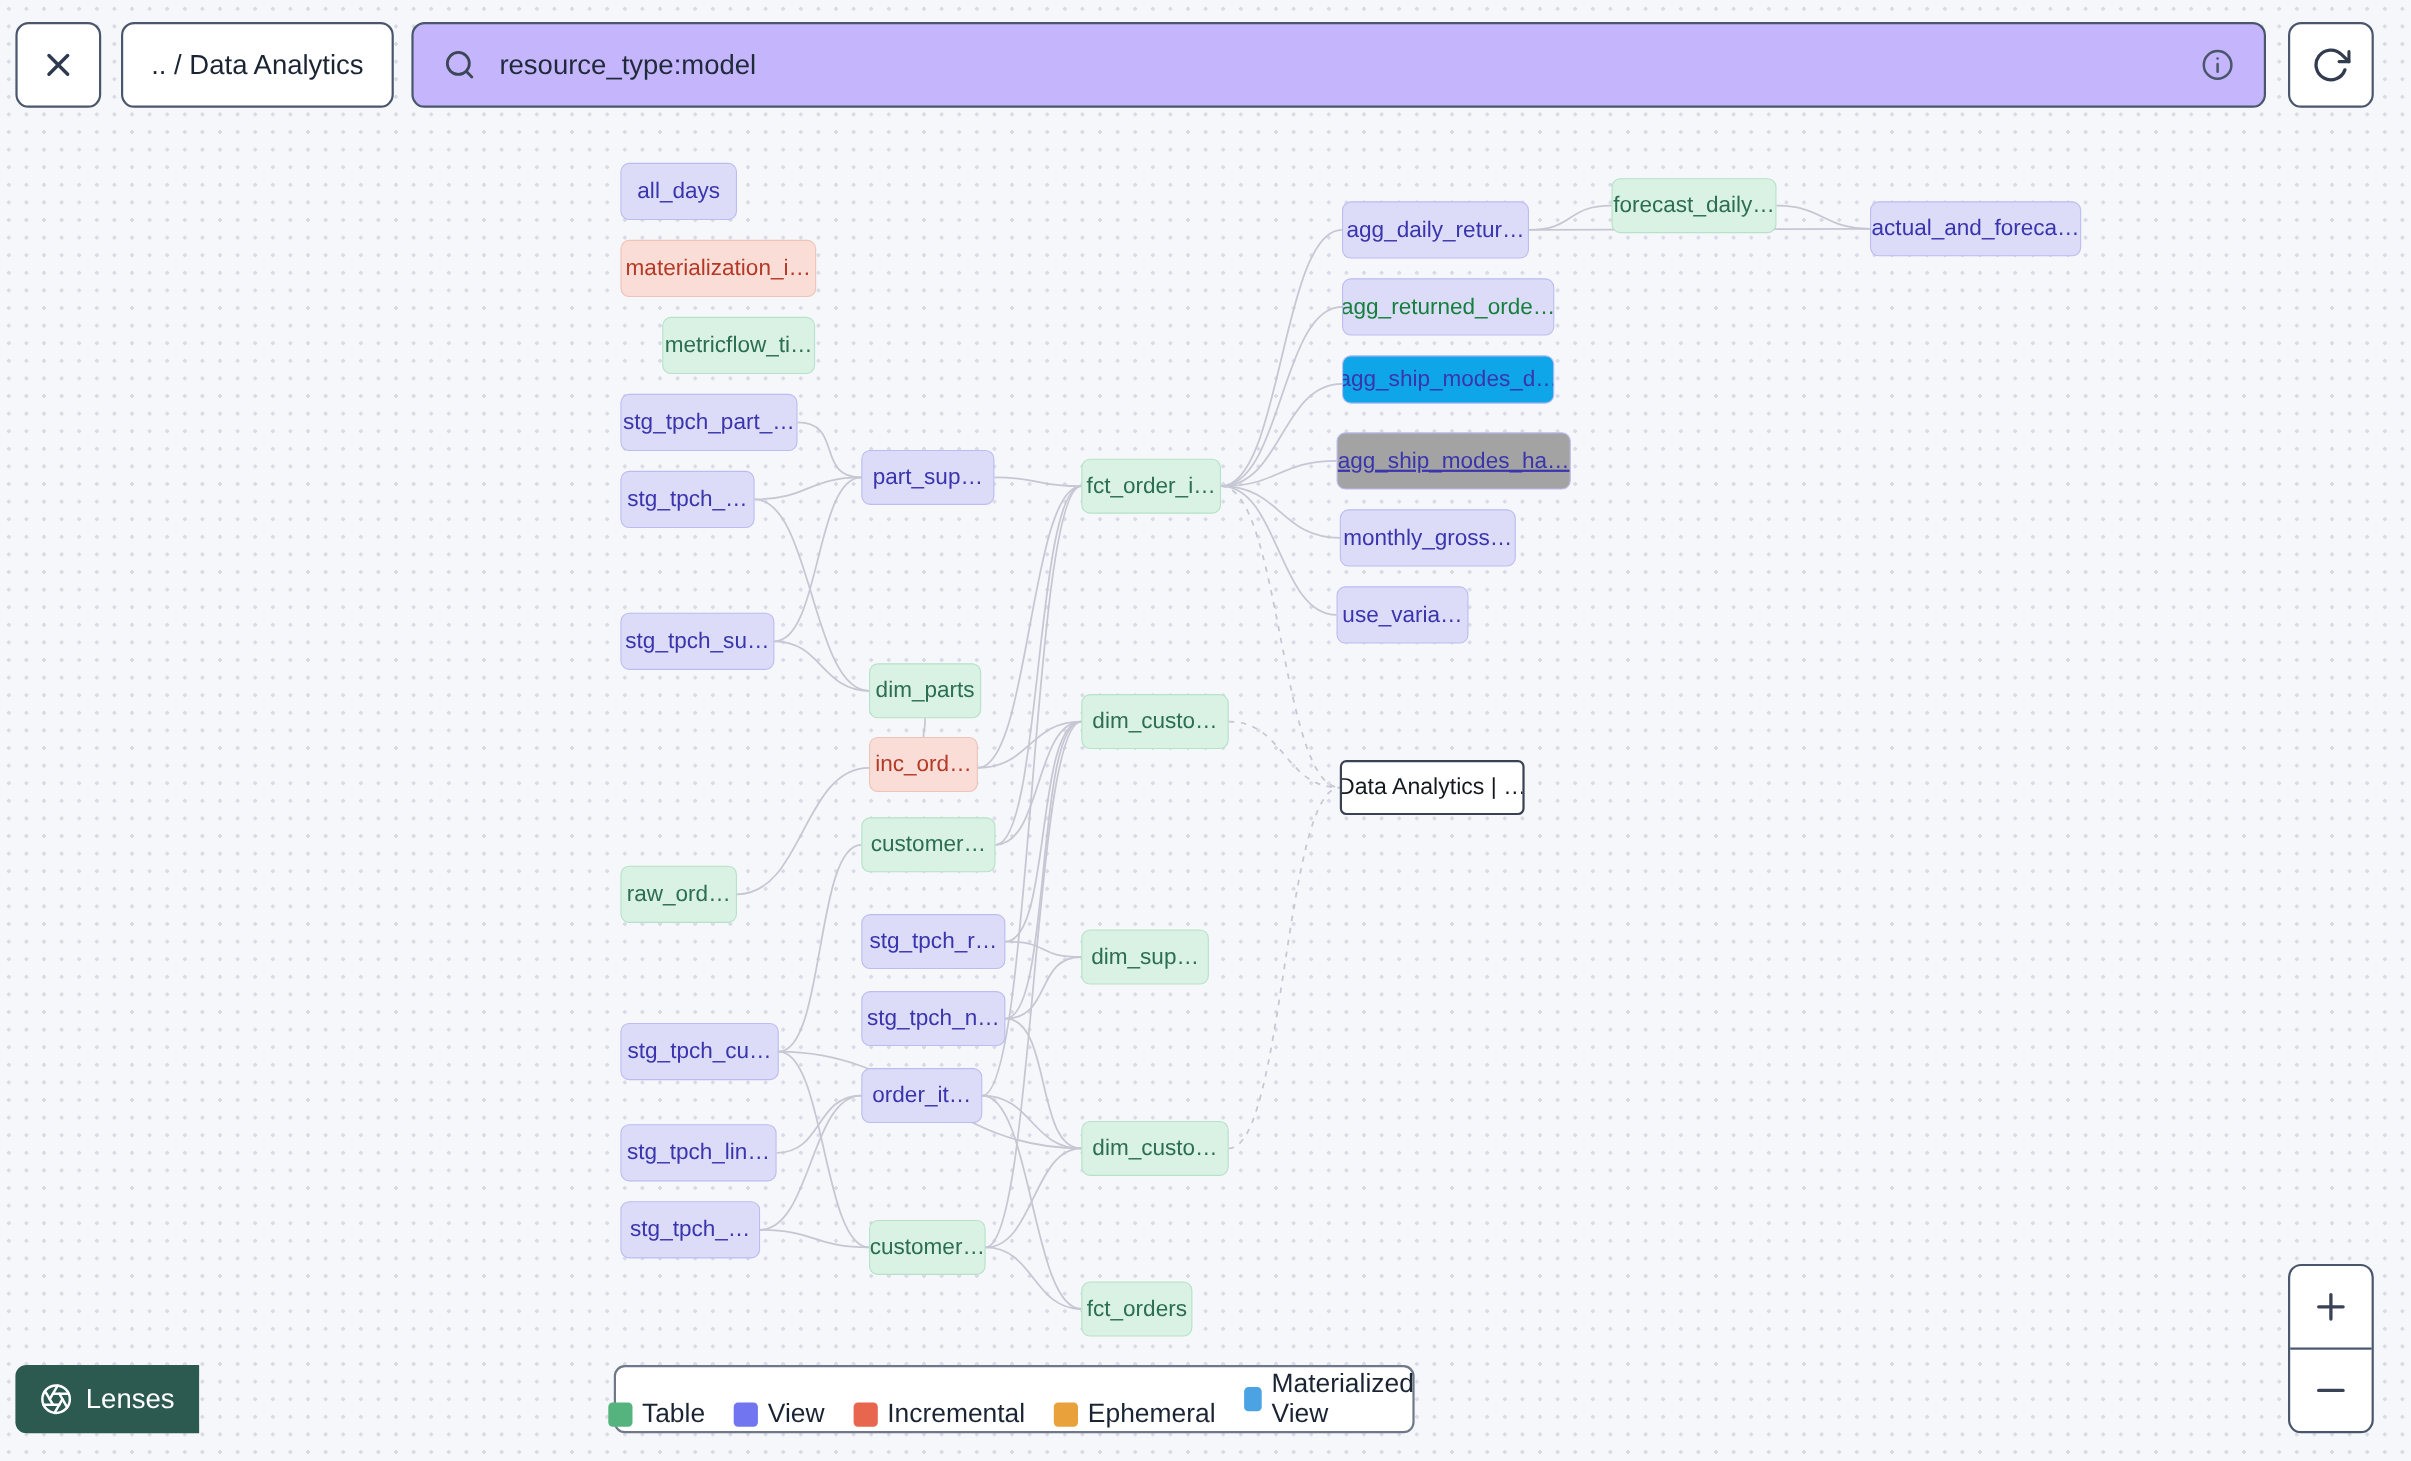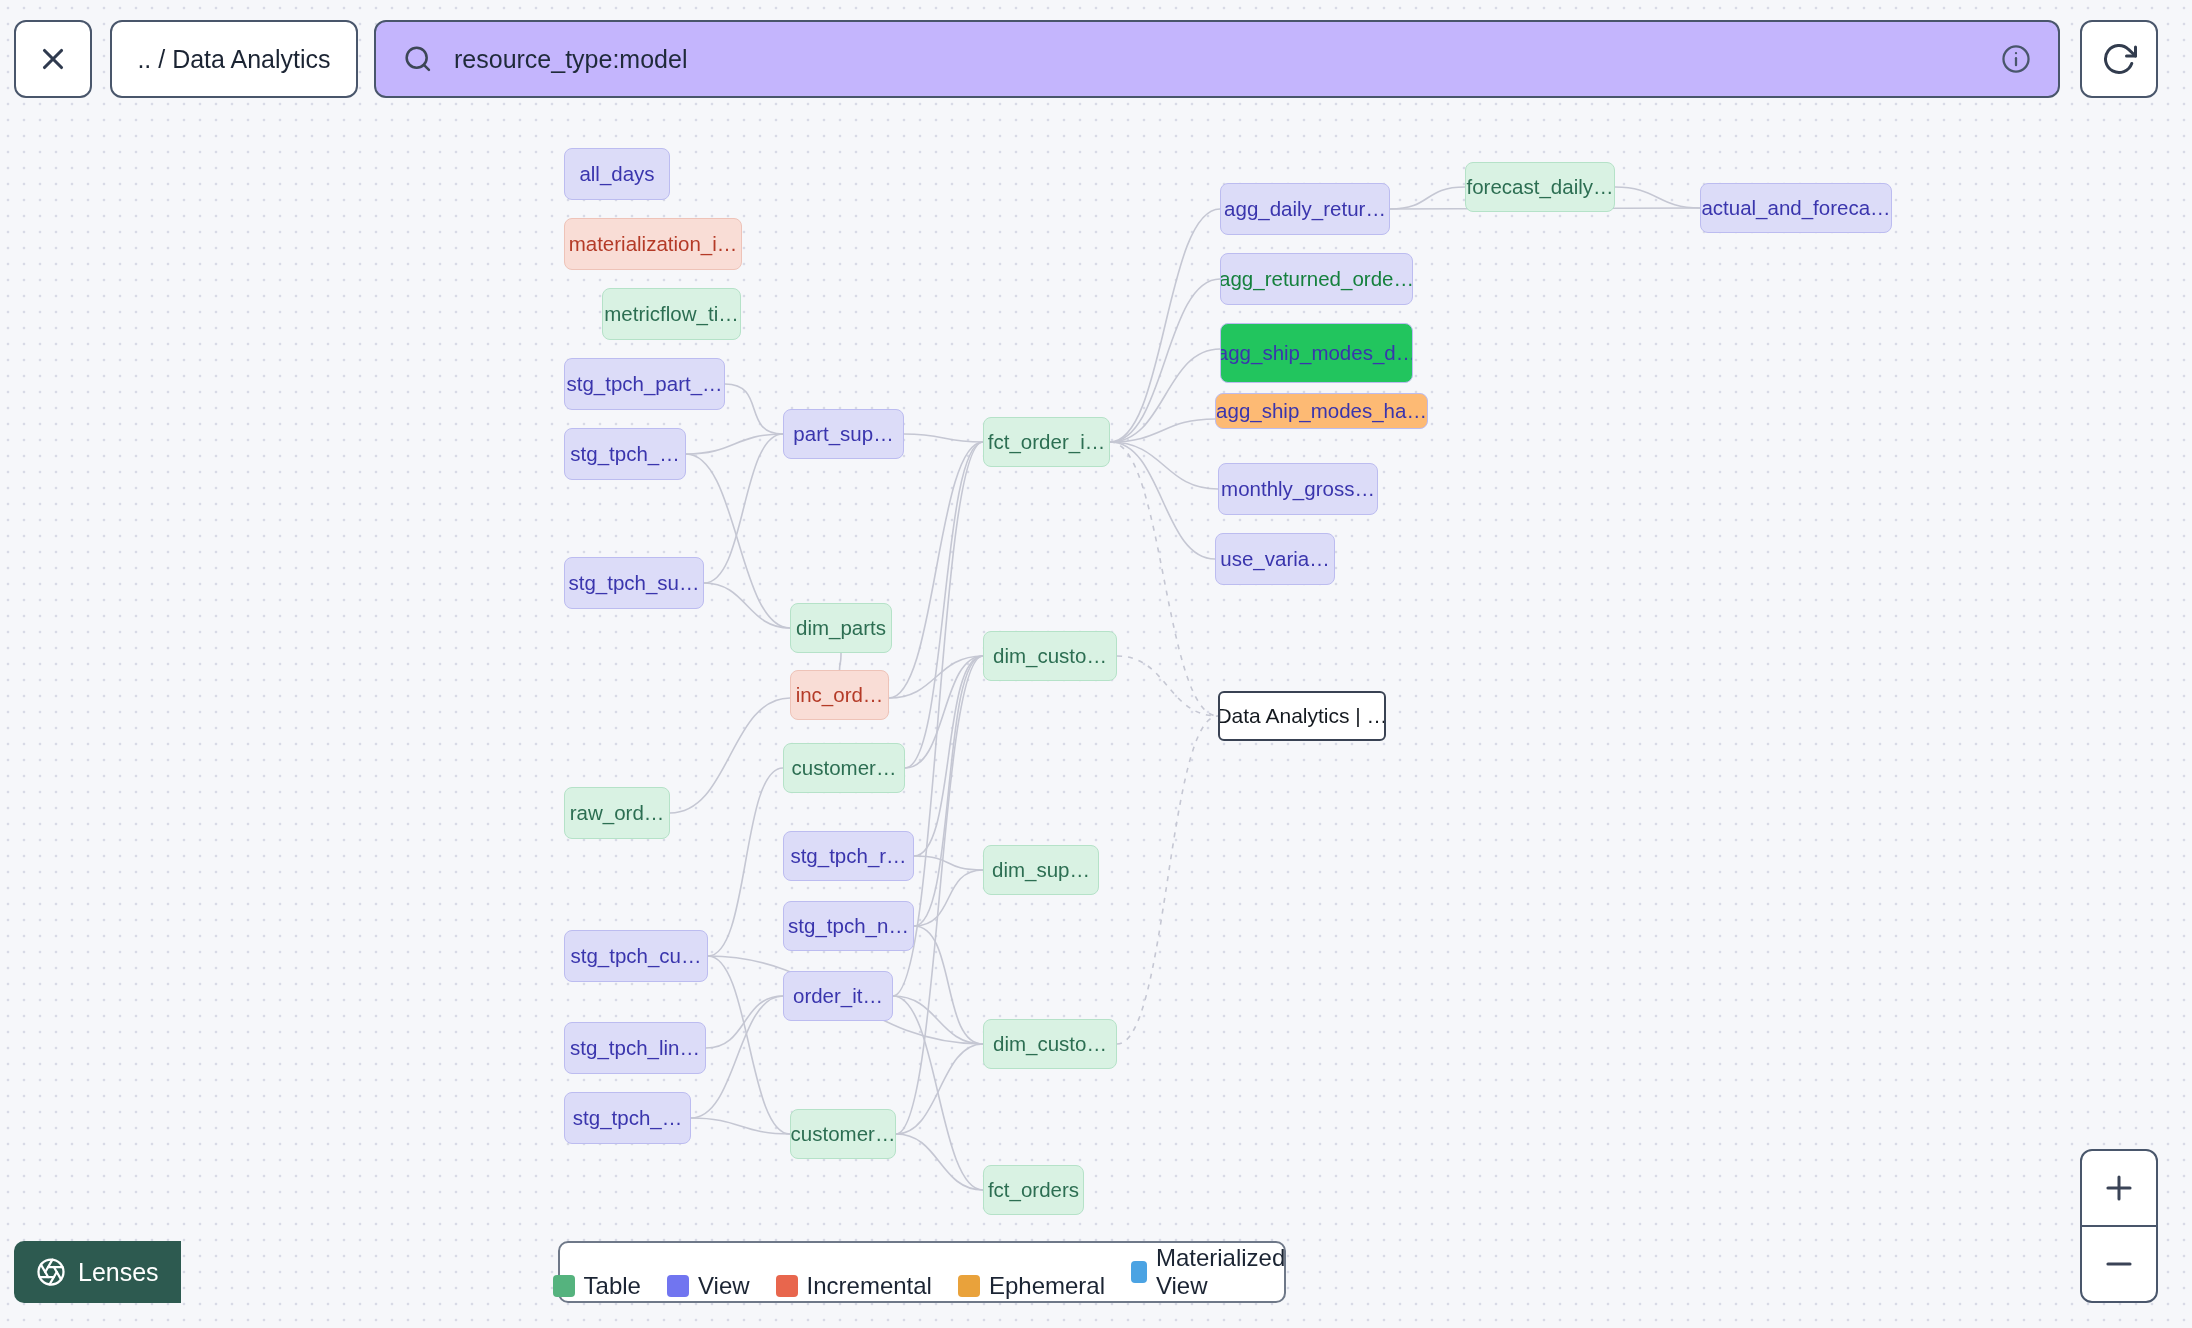--- a/index.html
+++ b/index.html
@@ -127,22 +127,22 @@
       <div class="node" style="left: 783px; top: 901px; width: 131px; height: 50px; background: rgb(220, 220, 248); border-color: rgb(188, 188, 240); color: rgb(58, 53, 173);">stg_tpch_n…</div>
       <div class="node" style="left: 783px; top: 971px; width: 110px; height: 50px; background: rgb(220, 220, 248); border-color: rgb(188, 188, 240); color: rgb(58, 53, 173);">order_it…</div>
       <div class="node" style="left: 790px; top: 1109px; width: 106px; height: 50px; background: rgb(217, 242, 227); border-color: rgb(181, 226, 200); color: rgb(44, 110, 82);">customer…</div>
       <div class="node" style="left: 983px; top: 417px; width: 127px; height: 50px; background: rgb(217, 242, 227); border-color: rgb(181, 226, 200); color: rgb(44, 110, 82);">fct_order_i…</div>
       <div class="node" style="left: 983px; top: 631px; width: 134px; height: 50px; background: rgb(217, 242, 227); border-color: rgb(181, 226, 200); color: rgb(44, 110, 82);">dim_custo…</div>
       <div class="node" style="left: 983px; top: 845px; width: 116px; height: 50px; background: rgb(217, 242, 227); border-color: rgb(181, 226, 200); color: rgb(44, 110, 82);">dim_sup…</div>
       <div class="node" style="left: 983px; top: 1019px; width: 134px; height: 50px; background: rgb(217, 242, 227); border-color: rgb(181, 226, 200); color: rgb(44, 110, 82);">dim_custo…</div>
       <div class="node" style="left: 983px; top: 1165px; width: 101px; height: 50px; background: rgb(217, 242, 227); border-color: rgb(181, 226, 200); color: rgb(44, 110, 82);">fct_orders</div>
       <div class="node" style="left: 1220px; top: 183px; width: 170px; height: 52px; background: rgb(220, 220, 248); border-color: rgb(188, 188, 240); color: rgb(58, 53, 173);">agg_daily_retur…</div>
       <div class="node" style="left: 1220px; top: 253px; width: 193px; height: 52px; background: rgb(220, 220, 248); border-color: rgb(188, 188, 240); color: #15803d;">agg_returned_orde…</div>
-      <div class="node" style="left: 1220px; top: 323px; width: 193px; height: 60px; background: #22c55e; border-color: rgb(188, 188, 240); color: rgb(58, 53, 173);">agg_ship_modes_d…</div>
-      <div class="node" style="left: 1215px; top: 393px; width: 213px; height: 36px; background: #fdba74; border-color: rgb(188, 188, 240); color: rgb(58, 53, 173);">agg_ship_modes_ha…</div>
+      <div class="node" style="left: 1220px; top: 323px; width: 193px; height: 44px; background: #0ea5e9; border-color: rgb(188, 188, 240); color: rgb(58, 53, 173);">agg_ship_modes_d…</div>
+      <div class="node" style="left: 1215px; top: 393px; width: 213px; height: 52px; background: #a3a3a3; border-color: rgb(188, 188, 240); color: rgb(58, 53, 173); text-decoration: underline;">agg_ship_modes_ha…</div>
       <div class="node" style="left: 1218px; top: 463px; width: 160px; height: 52px; background: rgb(220, 220, 248); border-color: rgb(188, 188, 240); color: rgb(58, 53, 173);">monthly_gross…</div>
       <div class="node" style="left: 1215px; top: 533px; width: 120px; height: 52px; background: rgb(220, 220, 248); border-color: rgb(188, 188, 240); color: rgb(58, 53, 173);">use_varia…</div>
       <div class="node node--selected" style="left: 1218px; top: 691px; width: 168px; height: 50px; background: rgb(255, 255, 255); border-color: rgb(57, 66, 83); color: rgb(20, 25, 31);">Data Analytics | …</div>
       <div class="node" style="left: 1465px; top: 162px; width: 150px; height: 50px; background: rgb(217, 242, 227); border-color: rgb(181, 226, 200); color: rgb(44, 110, 82);">forecast_daily…</div>
       <div class="node" style="left: 1700px; top: 183px; width: 192px; height: 50px; background: rgb(220, 220, 248); border-color: rgb(188, 188, 240); color: rgb(58, 53, 173);">actual_and_foreca…</div>
     </div>
 </div>
 
 <div class="tb-btn close-btn">
   <span class="icon">

